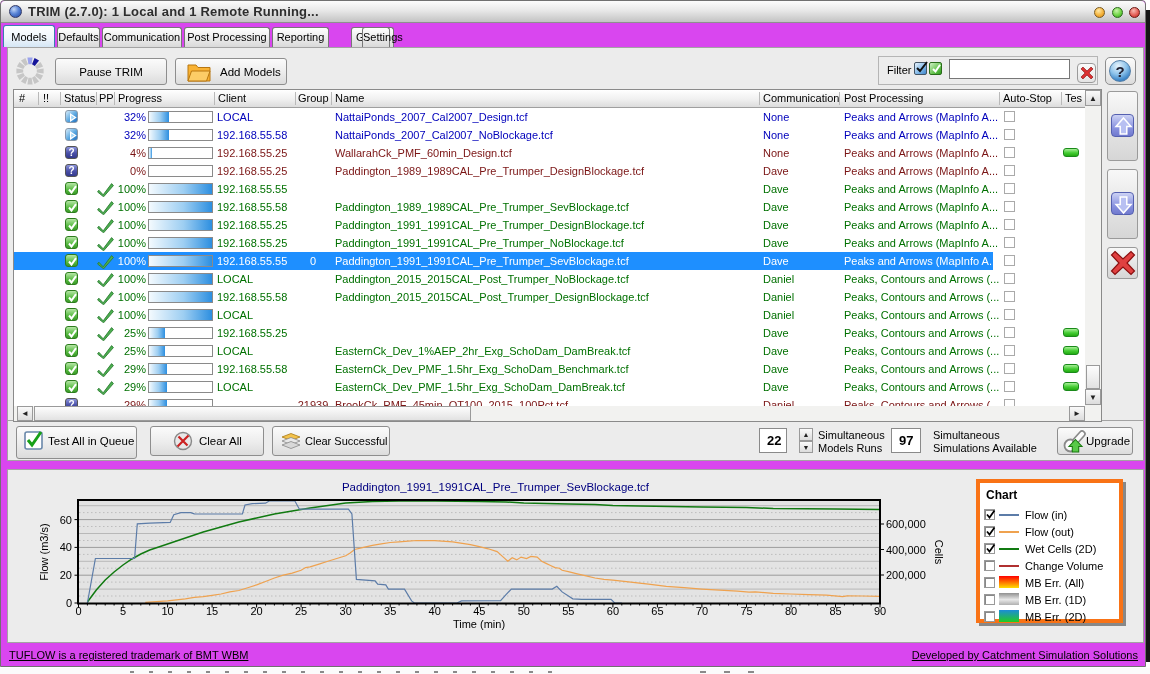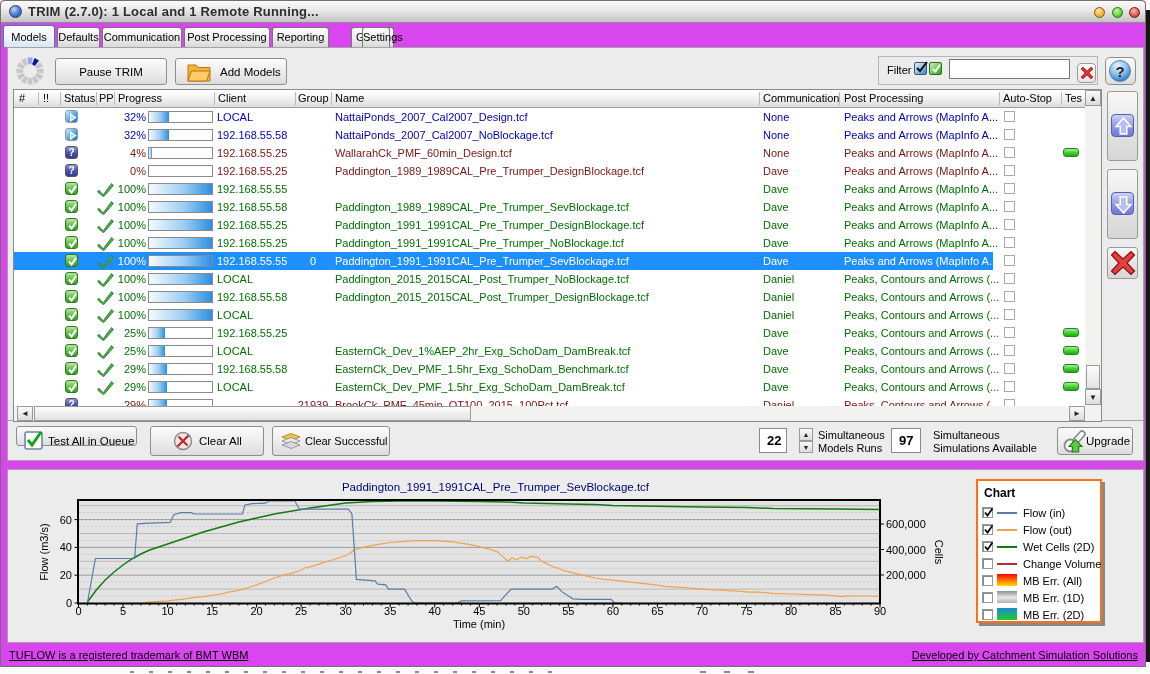--- a/index.html
+++ b/index.html
@@ -59,30 +59,30 @@
 .pill{left:1049px;top:4px;width:16px;height:9px;border-radius:3px;border:1px solid #1a8a1a;
  background:linear-gradient(#a8f098,#44cc33 55%,#22aa11)}
 .sbtn{position:absolute;background:linear-gradient(#fafafa,#dcdcdc);border:1px solid #9a9a9a;text-align:center;color:#222}
 #vsb{position:absolute;left:1071px;top:0;width:16px;height:316px;background:#f2f2f0}
 #hsb{position:absolute;left:0;top:316px;width:1087px;height:15px;background:#f2f2f0}
 .thumb{position:absolute;background:linear-gradient(#fdfdfd,#e2e2e2);border:1px solid #9a9a9a}
 .rbtn{position:absolute;left:1106px;width:31px;border:1px solid #9a9a9a;border-radius:3px;
  background:linear-gradient(#f8f8f8,#e4e4e4 55%,#d6d6d6)}
 .arric{position:absolute;left:3px;width:23px;height:23px;border-radius:4px;border:1px solid #5560b0;
  background:linear-gradient(#ccd2f4,#8a93e0 60%,#7079ce)}
-#bq{left:15px;top:425px;width:121px;height:20px;line-height:29px;padding-left:31px;font-size:11.5px;text-align:left}
+#bq{left:15px;top:425px;width:121px;height:33px;line-height:29px;padding-left:31px;font-size:11.5px;text-align:left}
 #bca{left:149px;top:425px;width:114px;height:30px;line-height:29px;padding-left:48px;font-size:11.5px;text-align:left}
 #bcs{left:271px;top:425px;width:118px;height:30px;line-height:29px;padding-left:32px;font-size:11px;text-align:left}
 .inp{position:absolute;background:#fff;border:1px solid #8a8a8a;font-size:13px;font-weight:bold;padding:4px 0 0 7px}
 .small2{position:absolute;font-size:11px;line-height:12.5px;color:#000}
 #bupg{left:1056px;top:426px;width:76px;height:28px;line-height:27px;padding-left:28px;font-size:11.5px;text-align:left}
 .chartsvg{position:absolute;left:0;top:0}
 .ax{font-family:"Liberation Sans",sans-serif;font-size:11px;fill:#000}
 #ctitle{position:absolute;left:0;top:11px;width:975px;text-align:center;font-size:11.5px;color:#000080}
-#legend{position:absolute;left:968px;top:9px;width:126px;height:144px;background:#fff;border:2px solid #f97316;
+#legend{position:absolute;left:968px;top:9px;width:147px;height:144px;background:#fff;border:4px solid #f97316;
  box-shadow:3px 3px 0 rgba(70,70,70,0.6);font-size:11.5px}
 #lhead{position:absolute;left:6px;top:5px;font-weight:bold;font-size:12px}
 .lrow{position:absolute;left:0;width:123px;height:16px;white-space:nowrap}
 .lchk{position:absolute;left:4px;top:1px;width:11px;height:11px;background:#fff;border:1px solid #999;
  box-shadow:inset 1px 1px 0 #888}
 .lline{position:absolute;left:19px;top:6px;width:20px;height:2px}
 .lgrad{position:absolute;left:19px;top:0px;width:20px;height:12px}
 .llab{position:absolute;left:45px;top:1px;font-size:11px}
 .slink{position:absolute;font-size:11px;color:#000;text-decoration:underline}
 </style></head><body>

